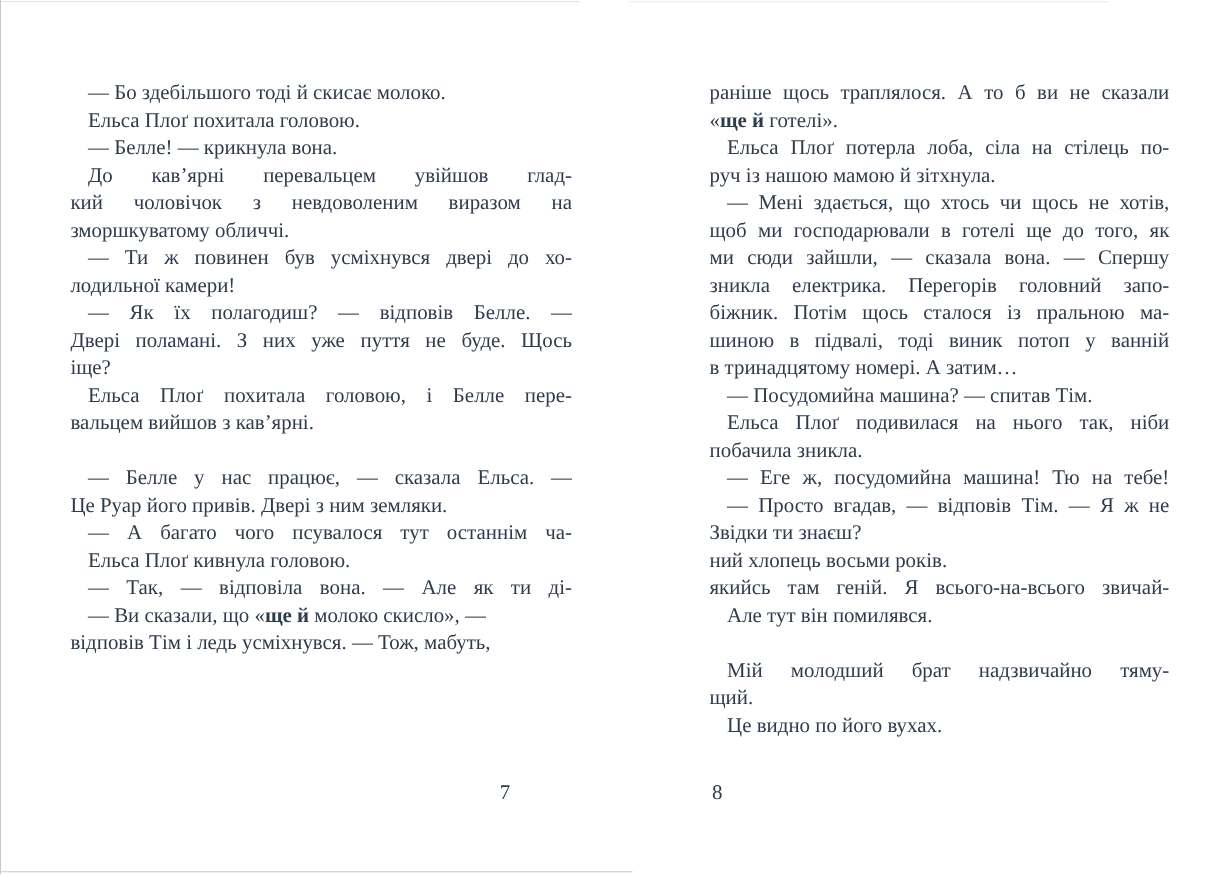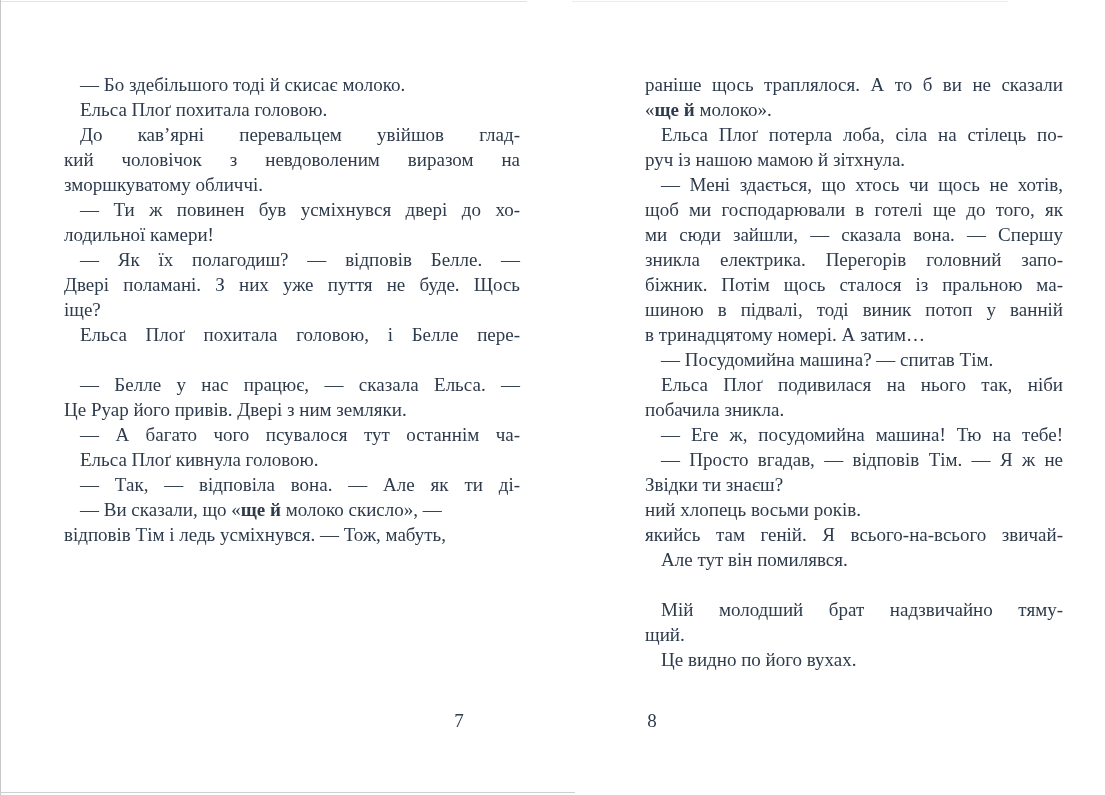--- a/index.html
+++ b/index.html
@@ -48,44 +48,46 @@
 
 <div class="rule" id="rule-top-left"></div>
 <div class="rule" id="rule-top-right"></div>
 <div class="rule" id="rule-left"></div>
 <div class="rule" id="rule-bottom"></div>
 
 <div class="page" id="page-left">
   <div class="text">
       <div class="line indent"><span>— Бо здебільшого тоді й скисає молоко.</span></div>
       <div class="line indent"><span>Ельса Плоґ похитала головою.</span></div>
+      <div class="line indent"><span>— Белле! — крикнула вона.</span></div>
       <div class="line indent cont"><span>До кав’ярні перевальцем увійшов глад-</span></div>
       <div class="line cont"><span>кий чоловічок з невдоволеним виразом на</span></div>
       <div class="line"><span>зморшкуватому обличчі.</span></div>
       <div class="line indent cont"><span>— Ти ж повинен був усміхнувся двері до хо-</span></div>
       <div class="line"><span>лодильної камери!</span></div>
       <div class="line indent cont"><span>— Як їх полагодиш? — відповів Белле. —</span></div>
       <div class="line cont"><span>Двері поламані. З них уже пуття не буде. Щось</span></div>
       <div class="line"><span>іще?</span></div>
       <div class="line indent cont"><span>Ельса Плоґ похитала головою, і Белле пере-</span></div>
+      <div class="line"><span>вальцем вийшов з кав’ярні.</span></div>
       <div class="line blank"></div>
       <div class="line indent cont"><span>— Белле у нас працює, — сказала Ельса. —</span></div>
       <div class="line"><span>Це Руар його привів. Двері з ним земляки.</span></div>
       <div class="line indent cont"><span>— А багато чого псувалося тут останнім ча-</span></div>
       <div class="line indent"><span>Ельса Плоґ кивнула головою.</span></div>
       <div class="line indent cont"><span>— Так, — відповіла вона. — Але як ти ді-</span></div>
       <div class="line indent"><span>— Ви сказали, що «</span><span class="bold">ще й</span><span> молоко скисло», —</span></div>
       <div class="line"><span>відповів Тім і ледь усміхнувся. — Тож, мабуть,</span></div>
     </div>
 </div>
 
 <div class="page" id="page-right">
   <div class="text">
       <div class="line cont"><span>раніше щось траплялося. А то б ви не сказали</span></div>
-      <div class="line"><span>«</span><span class="bold">ще й</span><span> молоко».</span></div>
+      <div class="line"><span>«</span><span class="bold">ще й</span><span> готелі».</span></div>
       <div class="line indent cont"><span>Ельса Плоґ потерла лоба, сіла на стілець по-</span></div>
       <div class="line"><span>руч із нашою мамою й зітхнула.</span></div>
       <div class="line indent cont"><span>— Мені здається, що хтось чи щось не хотів,</span></div>
       <div class="line cont"><span>щоб ми господарювали в готелі ще до того, як</span></div>
       <div class="line cont"><span>ми сюди зайшли, — сказала вона. — Спершу</span></div>
       <div class="line cont"><span>зникла електрика. Перегорів головний запо-</span></div>
       <div class="line cont"><span>біжник. Потім щось сталося із пральною ма-</span></div>
       <div class="line cont"><span>шиною в підвалі, тоді виник потоп у ванній</span></div>
       <div class="line"><span>в тринадцятому номері. А затим…</span></div>
       <div class="line indent"><span>— Посудомийна машина? — спитав Тім.</span></div>

